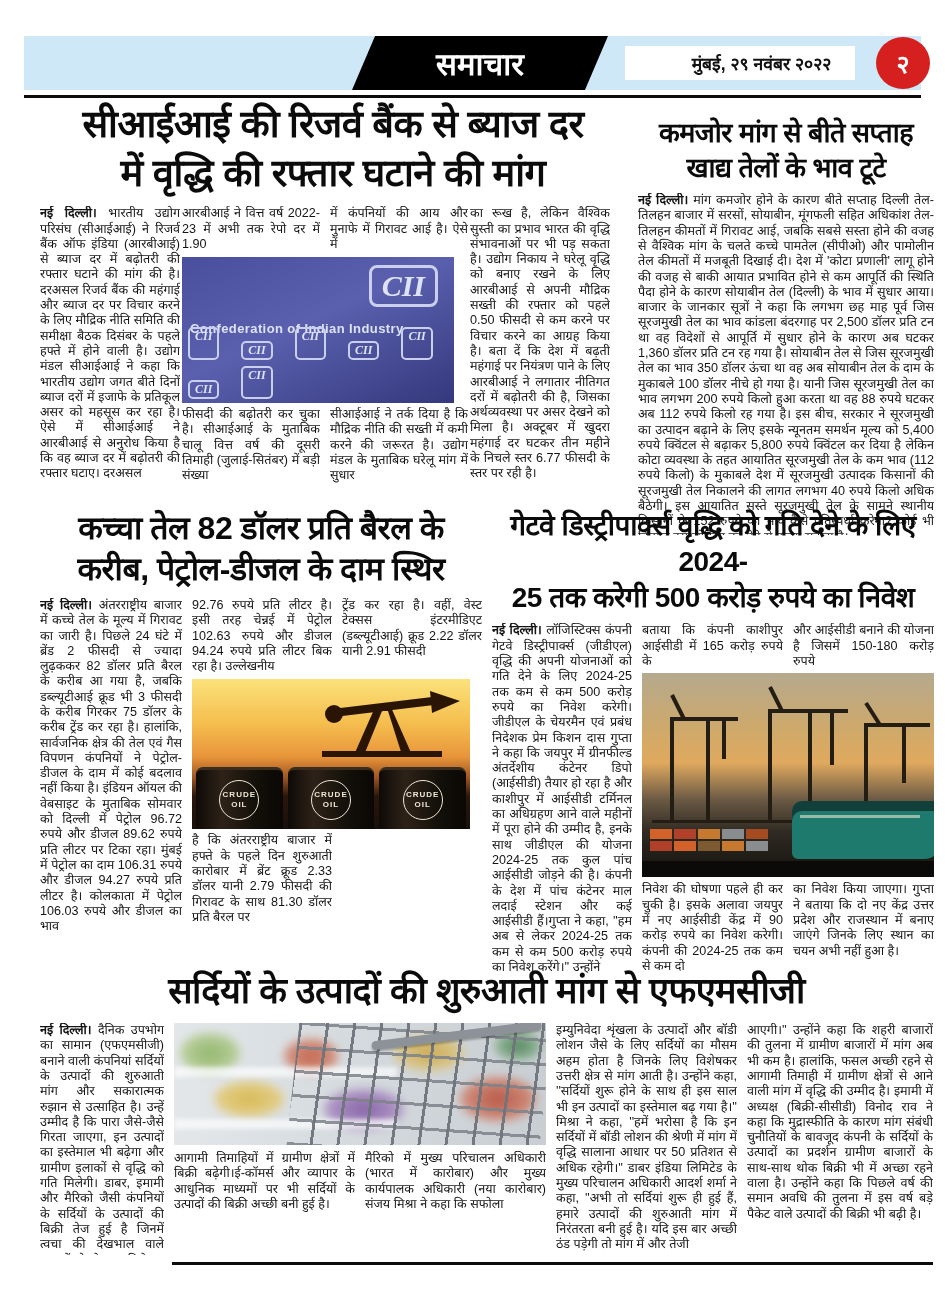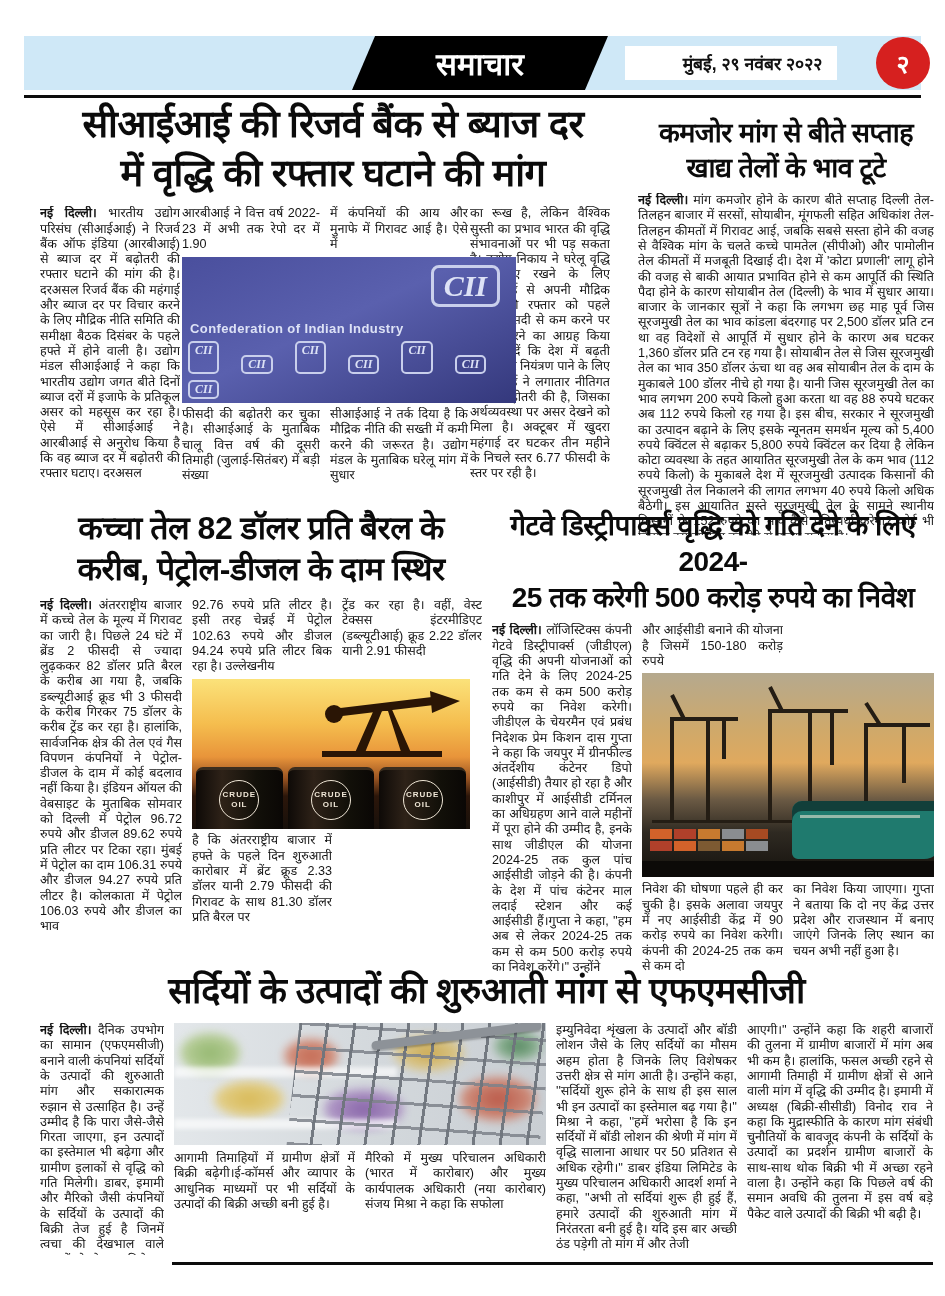--- a/index.html
+++ b/index.html
@@ -7,42 +7,42 @@
   body { font-family:"Liberation Sans","DejaVu Sans",sans-serif; color:#111; }
   .page { position:relative; width:945px; height:1296px; background:#fff; overflow:hidden; }
 
   
   .header-band { position:absolute; left:24px; top:36px; width:897px; height:54px; background:#cfe8f7; }
   .masthead { position:absolute; left:27px; top:38px; width:264px; height:50px; background:#d6201f;
               color:#fff; font-weight:bold; font-size:29px; display:flex; align-items:center; justify-content:center; }
   .section-flag { position:absolute; left:352px; top:36px; width:256px; height:54px; background:#000;
                   color:#fff; font-weight:bold; font-size:31px; display:flex; align-items:center; justify-content:center;
                   clip-path:polygon(9% 0,100% 0,91% 100%,0 100%); }
-  .date-box { position:absolute; left:625px; top:46px; width:212px; height:34px; background:#fff;
+  .date-box { position:absolute; left:625px; top:46px; width:230px; height:34px; background:#fff;
               display:flex; align-items:center; justify-content:center; font-weight:bold; font-size:17.5px;padding-left:43px; }
   .page-circle { position:absolute; left:876px; top:37px; width:54px; height:52px; background:#d6201f;
                  border-radius:50%; color:#fff; font-weight:bold; font-size:25px;
                  display:flex; align-items:center; justify-content:center; }
   .header-rule { position:absolute; left:24px; top:95px; width:897px; height:3px; background:#0c0c0c; }
 
   
   .headline { font-weight:bold; color:#0b0b0b; text-align:center; line-height:1.28; letter-spacing:-0.5px; }
   .bodytext { font-size:12.6px; line-height:15.3px; text-align:justify; color:#141414; overflow:hidden; }
   .bodytext b { font-weight:bold; }
   .cols { display:flex; overflow:hidden; }
 
   
   .art-cii { position:absolute; left:40px; top:100px; width:586px; }
   .art-cii .headline { font-size:38px; }
   .a1-body { margin-top:9px; height:290px; gap:2px; }
   .a1-col { width:140px; flex:0 0 140px; }
   .a1-mid { width:286px; flex:0 0 286px; display:flex; flex-direction:column; }
   .a1-midrow { display:flex; gap:10px; }
   .a1-midrow .half { width:138px; flex:0 0 138px; }
-  .cii-img { position:relative; width:334px; height:146px; margin:5px 0 4px 0; overflow:hidden;
+  .cii-img { position:relative; width:272px; height:146px; margin:5px 0 4px 0; overflow:hidden;
              background:linear-gradient(155deg,#4a4f9d 0%,#5a60ae 45%,#34387c 100%); color:#dde2f6; }
   .cii-logo-box { position:absolute; right:16px; top:8px; border:3px solid #c9cfec; border-radius:8px;
                   padding:1px 10px; font-family:"Liberation Serif","DejaVu Serif",serif; font-style:italic;
                   font-weight:bold; font-size:30px; }
   .cii-caption { position:absolute; left:8px; top:64px; font-size:13px; letter-spacing:.4px; font-weight:bold; }
   .cii-badges { position:absolute; left:0; right:0; bottom:4px; display:flex; flex-wrap:wrap; gap:6px 22px; padding:0 6px; }
   .cii-badge { border:2px solid #c9cfec; border-radius:5px; padding:0 5px;
                font-family:"Liberation Serif","DejaVu Serif",serif; font-style:italic; font-weight:bold; font-size:12px; }
   .cii-badge:nth-child(2n){ margin-top:14px; }
 
@@ -207,20 +207,21 @@
 
   <div class="art-gw">
     <div class="headline">
       <div>गेटवे डिस्ट्रीपार्क्स वृद्धि को गति देने के लिए 2024-</div>
       <div>25 तक करेगी 500 करोड़ रुपये का निवेश</div>
     </div>
     <div class="cols a4-body">
       <p class="bodytext a4-col"><b>नई दिल्ली।</b> <span>लॉजिस्टिक्स कंपनी गेटवे डिस्ट्रीपार्क्स (जीडीएल) वृद्धि की अपनी योजनाओं को गति देने के लिए 2024-25 तक कम से कम 500 करोड़ रुपये का निवेश करेगी। जीडीएल के चेयरमैन एवं प्रबंध निदेशक प्रेम किशन दास गुप्ता ने कहा कि जयपुर में ग्रीनफील्ड अंतर्देशीय कंटेनर डिपो (आईसीडी) तैयार हो रहा है और काशीपुर में आईसीडी टर्मिनल का अधिग्रहण आने वाले महीनों में पूरा होने की उम्मीद है, इनके साथ जीडीएल की योजना 2024-25 तक कुल पांच आईसीडी जोड़ने की है। कंपनी के देश में पांच कंटेनर माल लदाई स्टेशन और कई आईसीडी हैं।गुप्ता ने कहा, ''हम अब से लेकर 2024-25 तक कम से कम 500 करोड़ रुपये का निवेश करेंगे।'' उन्होंने</span></p>
       <div class="a4-right">
         <div class="a4-row">
+          <p class="bodytext half">बताया कि कंपनी काशीपुर आईसीडी में 165 करोड़ रुपये के</p>
           <p class="bodytext half">और आईसीडी बनाने की योजना है जिसमें 150-180 करोड़ रुपये</p>
         </div>
         <div class="port-img">
           <svg width="292" height="150" viewBox="0 0 292 150">
             <g stroke="#241d14" stroke-width="4" fill="none">
               <path d="M30 150 V46 H96 M42 46 L30 22 M66 46 V150 M82 46 V86"></path>
               <path d="M128 150 V38 H206 M140 38 L128 14 M168 38 V150 M190 38 V92"></path>
               <path d="M224 150 V52 H288 M238 52 L224 30 M262 52 V110"></path>
               <path d="M10 150 H292" stroke-width="6"></path>
             </g>

